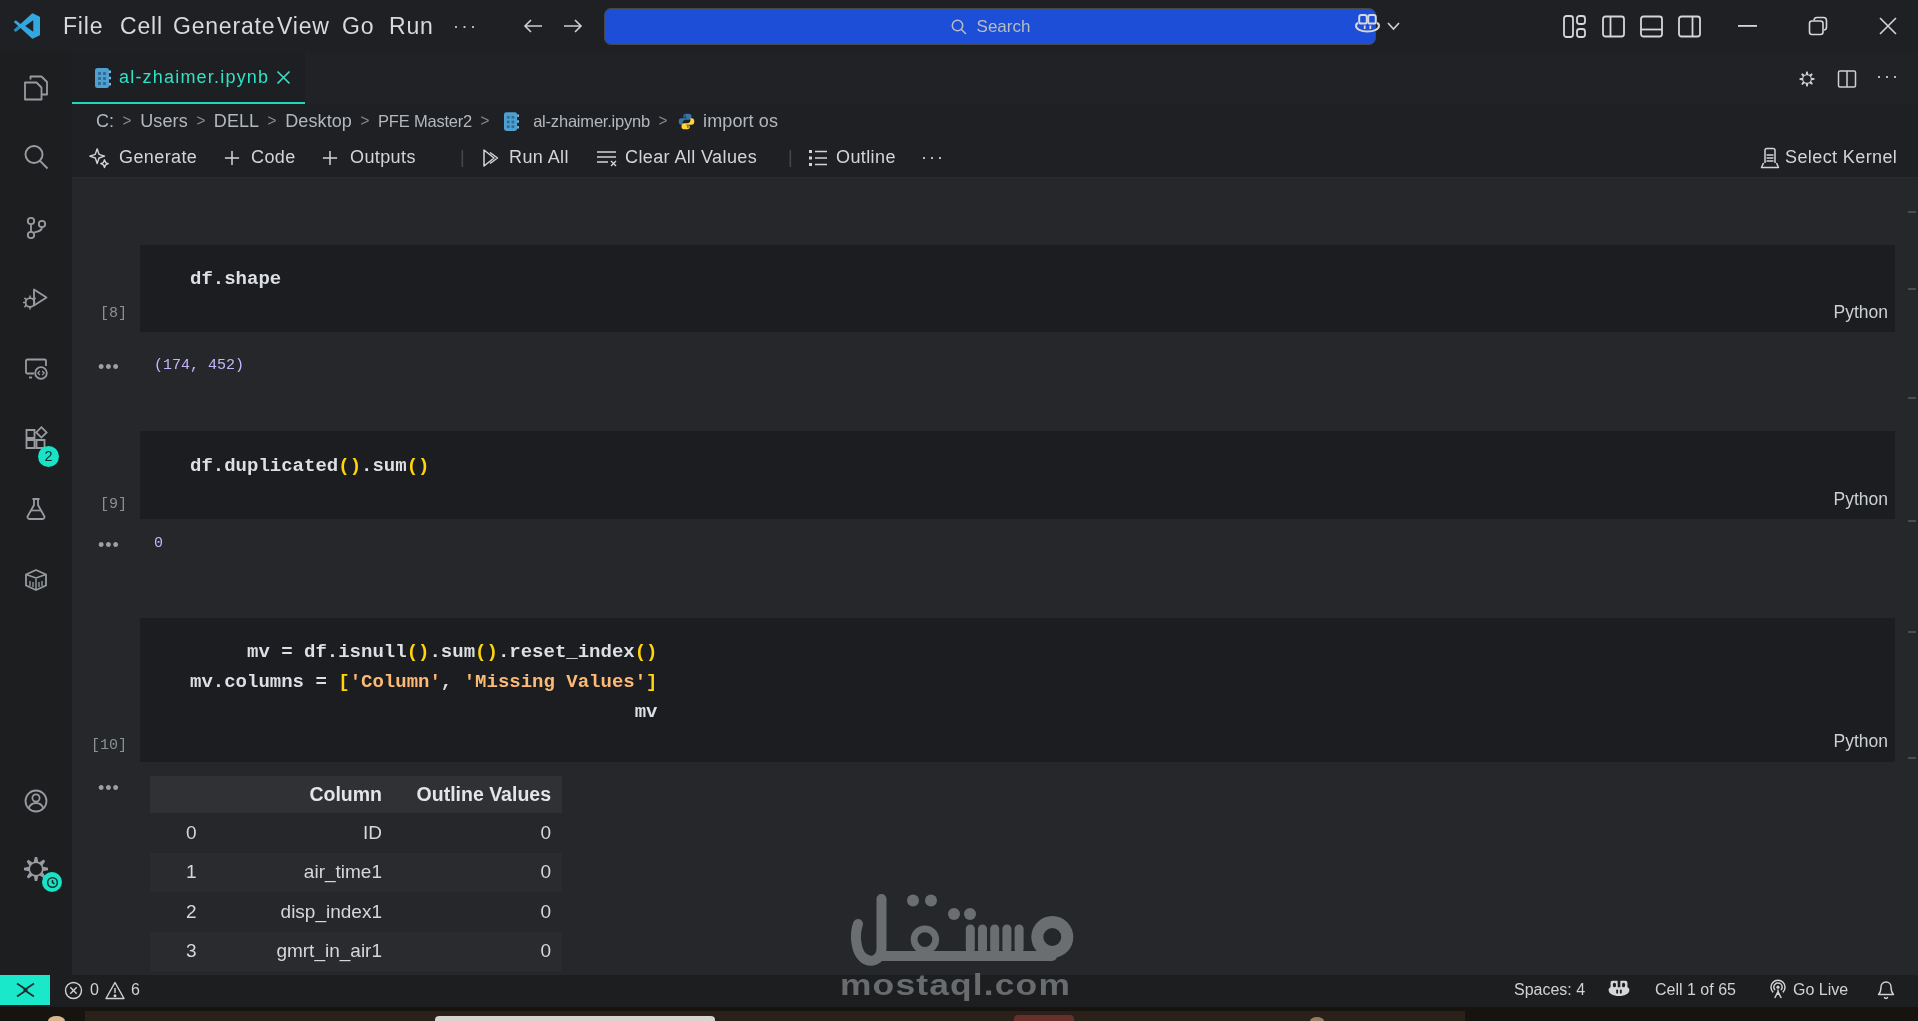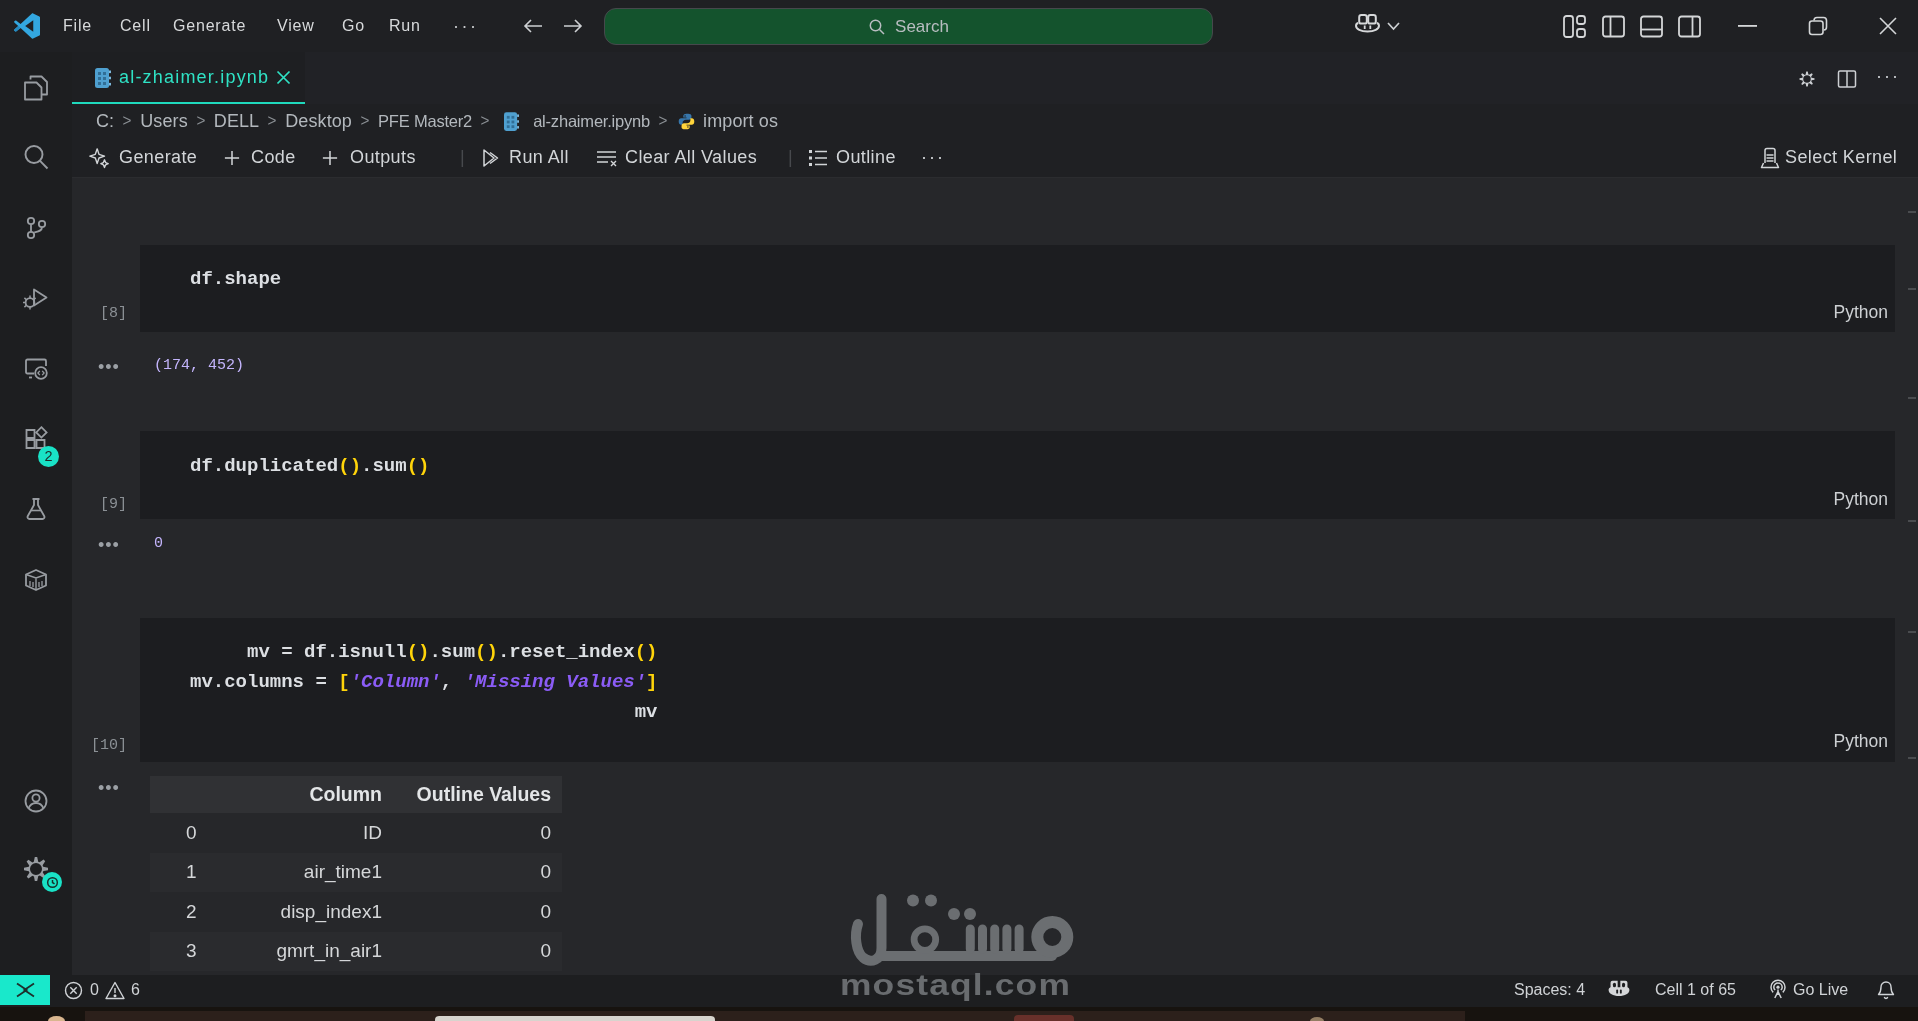--- a/index.html
+++ b/index.html
@@ -1,36 +1,36 @@
 <!DOCTYPE html>
 <html><head>
 <meta charset="utf-8">
 <style>
 * { margin:0; padding:0; box-sizing:border-box; }
 html,body { width:1918px; height:1021px; overflow:hidden; }
 body { font-family:"Liberation Sans",sans-serif; position:relative; background:#26272a; }
 .abs { position:absolute; }
 #titlebar { position:absolute; left:0; top:0; width:1918px; height:52px; background:#1f2023; }
-.menuitem { position:absolute; top:0; height:52px; line-height:52px; color:#d7d9db; font-size:16px; letter-spacing:0.8px; }
+.menuitem { position:absolute; top:0; height:52px; line-height:52px; color:#d7d9db; font-size:23px; letter-spacing:0.8px; }
 #activitybar { position:absolute; left:0; top:52px; width:72px; height:923px; background:#1d1e20; }
 .aicon { position:absolute; left:22px; width:28px; height:28px; }
 #tabsrow { position:absolute; left:72px; top:52px; width:1846px; height:52px; background:#212226; }
 #activetab { position:absolute; left:0; top:0; width:233px; height:52px; background:#1e1f22; border-bottom:2px solid #1fd9bd; }
 #crumbs { position:absolute; left:72px; top:104px; width:1846px; height:34px; background:#1f2023; color:#b3b8bd; font-size:18px; letter-spacing:0.1px; }
 #toolbar { position:absolute; left:72px; top:138px; width:1846px; height:40px; background:#1f2023; border-bottom:1px solid #2b2c2f; color:#d2d5d8; font-size:18px; letter-spacing:0.4px; }
 .titem { position:absolute; top:0; height:39px; line-height:39px; white-space:nowrap; }
 #notebook { position:absolute; left:72px; top:178px; width:1846px; height:797px; background:#26272a; }
 .cell { position:absolute; left:68px; width:1755px; background:#1c1d20; }
 .code { position:absolute; left:118px; font-family:"Liberation Mono",monospace; font-size:19px; line-height:30px; color:#dcdfe3; white-space:pre; font-weight:bold;text-align:right; }
 .execlab { position:absolute; width:96px; text-align:right; font-family:"Liberation Mono",monospace; font-size:15px; color:#8b9095; }
 .lang { position:absolute; right:30px; font-size:17.5px; color:#cdd0d3; }
 .outdots { position:absolute; left:26px; color:#9ba0a5; font-size:18px; letter-spacing:1px; }
 .outtext { position:absolute; left:82px; font-family:"Liberation Mono",monospace; font-size:15px; color:#c4b5fd; white-space:pre; font-weight:normal; }
 .y { color:#ffd40a; }
-.s { color:#8b5cf6;font-style:italic; }
+.s { color:#fdba74; }
 #statusbar { position:absolute; left:0; top:975px; width:1918px; height:32px; background:#1d1e20; color:#d0d3d6; font-size:16px; }
 #bottomstrip { position:absolute; left:0; top:1007px; width:1918px; height:14px; background:#17130f; }
 #watermark { position:absolute; left:838px; top:884px; }
 #outtable { position:absolute; left:78px; border-collapse:collapse; font-size:19px; color:#d5d7d9; }
 #outtable td { padding:0; height:39.5px;margin-top:27px; }
 #outtable tr.th { height:37px; }
 #outtable tr.th td { background:#303134; font-weight:bold; color:#e3e5e7; font-size:19.5px; height:37px; }
 #outtable tr.alt td { background:#2a2b2e; }
 #outtable td.idx { width:80px; padding-left:36px; text-align:left; }
 #outtable td.col { width:152px; text-align:right; }
@@ -51,21 +51,21 @@
   <span class="menuitem" style="left:277px">View</span>
   <span class="menuitem" style="left:342px">Go</span>
   <span class="menuitem" style="left:389px">Run</span>
   <span class="menuitem" style="left:453px;letter-spacing:2.5px;font-size:18px;color:#c9cbce">···</span>
   <svg class="abs" style="left:522px;top:16px" width="22" height="20" viewBox="0 0 22 20" fill="none" stroke="#cdd0d3" stroke-width="1.6">
     <path d="M20 10 H3 M9 4 L3 10 L9 16"></path>
   </svg>
   <svg class="abs" style="left:562px;top:16px" width="22" height="20" viewBox="0 0 22 20" fill="none" stroke="#cdd0d3" stroke-width="1.6">
     <path d="M2 10 H19 M13 4 L19 10 L13 16"></path>
   </svg>
-  <div class="abs" style="left:604px;top:8px;width:609px;height:37px;background:#14532d;border:1px solid #46484c;border-radius:12px;">
+  <div class="abs" style="left:604px;top:8px;width:772px;height:37px;background:#1d4ed8;border:1px solid #46484c;border-radius:7px;">
     <div style="width:100%;height:100%;display:flex;align-items:center;justify-content:center;color:#b9bdc1;font-size:17px;">
       <svg width="18" height="18" viewBox="0 0 18 18" fill="none" stroke="#b9bdc1" stroke-width="1.5" style="margin-right:9px">
           <circle cx="7.5" cy="7.5" r="5.2"></circle>
           <path d="M11.5 11.5 L16 16"></path>
         </svg>
       Search
     </div>
   </div>
   <svg class="abs" style="left:1354px;top:13px" width="27" height="25" viewBox="0 0 27 25" fill="none" stroke="#d6d8da" stroke-width="2">
     <rect x="5.2" y="2" width="7.6" height="8.6" rx="2.2"></rect>

